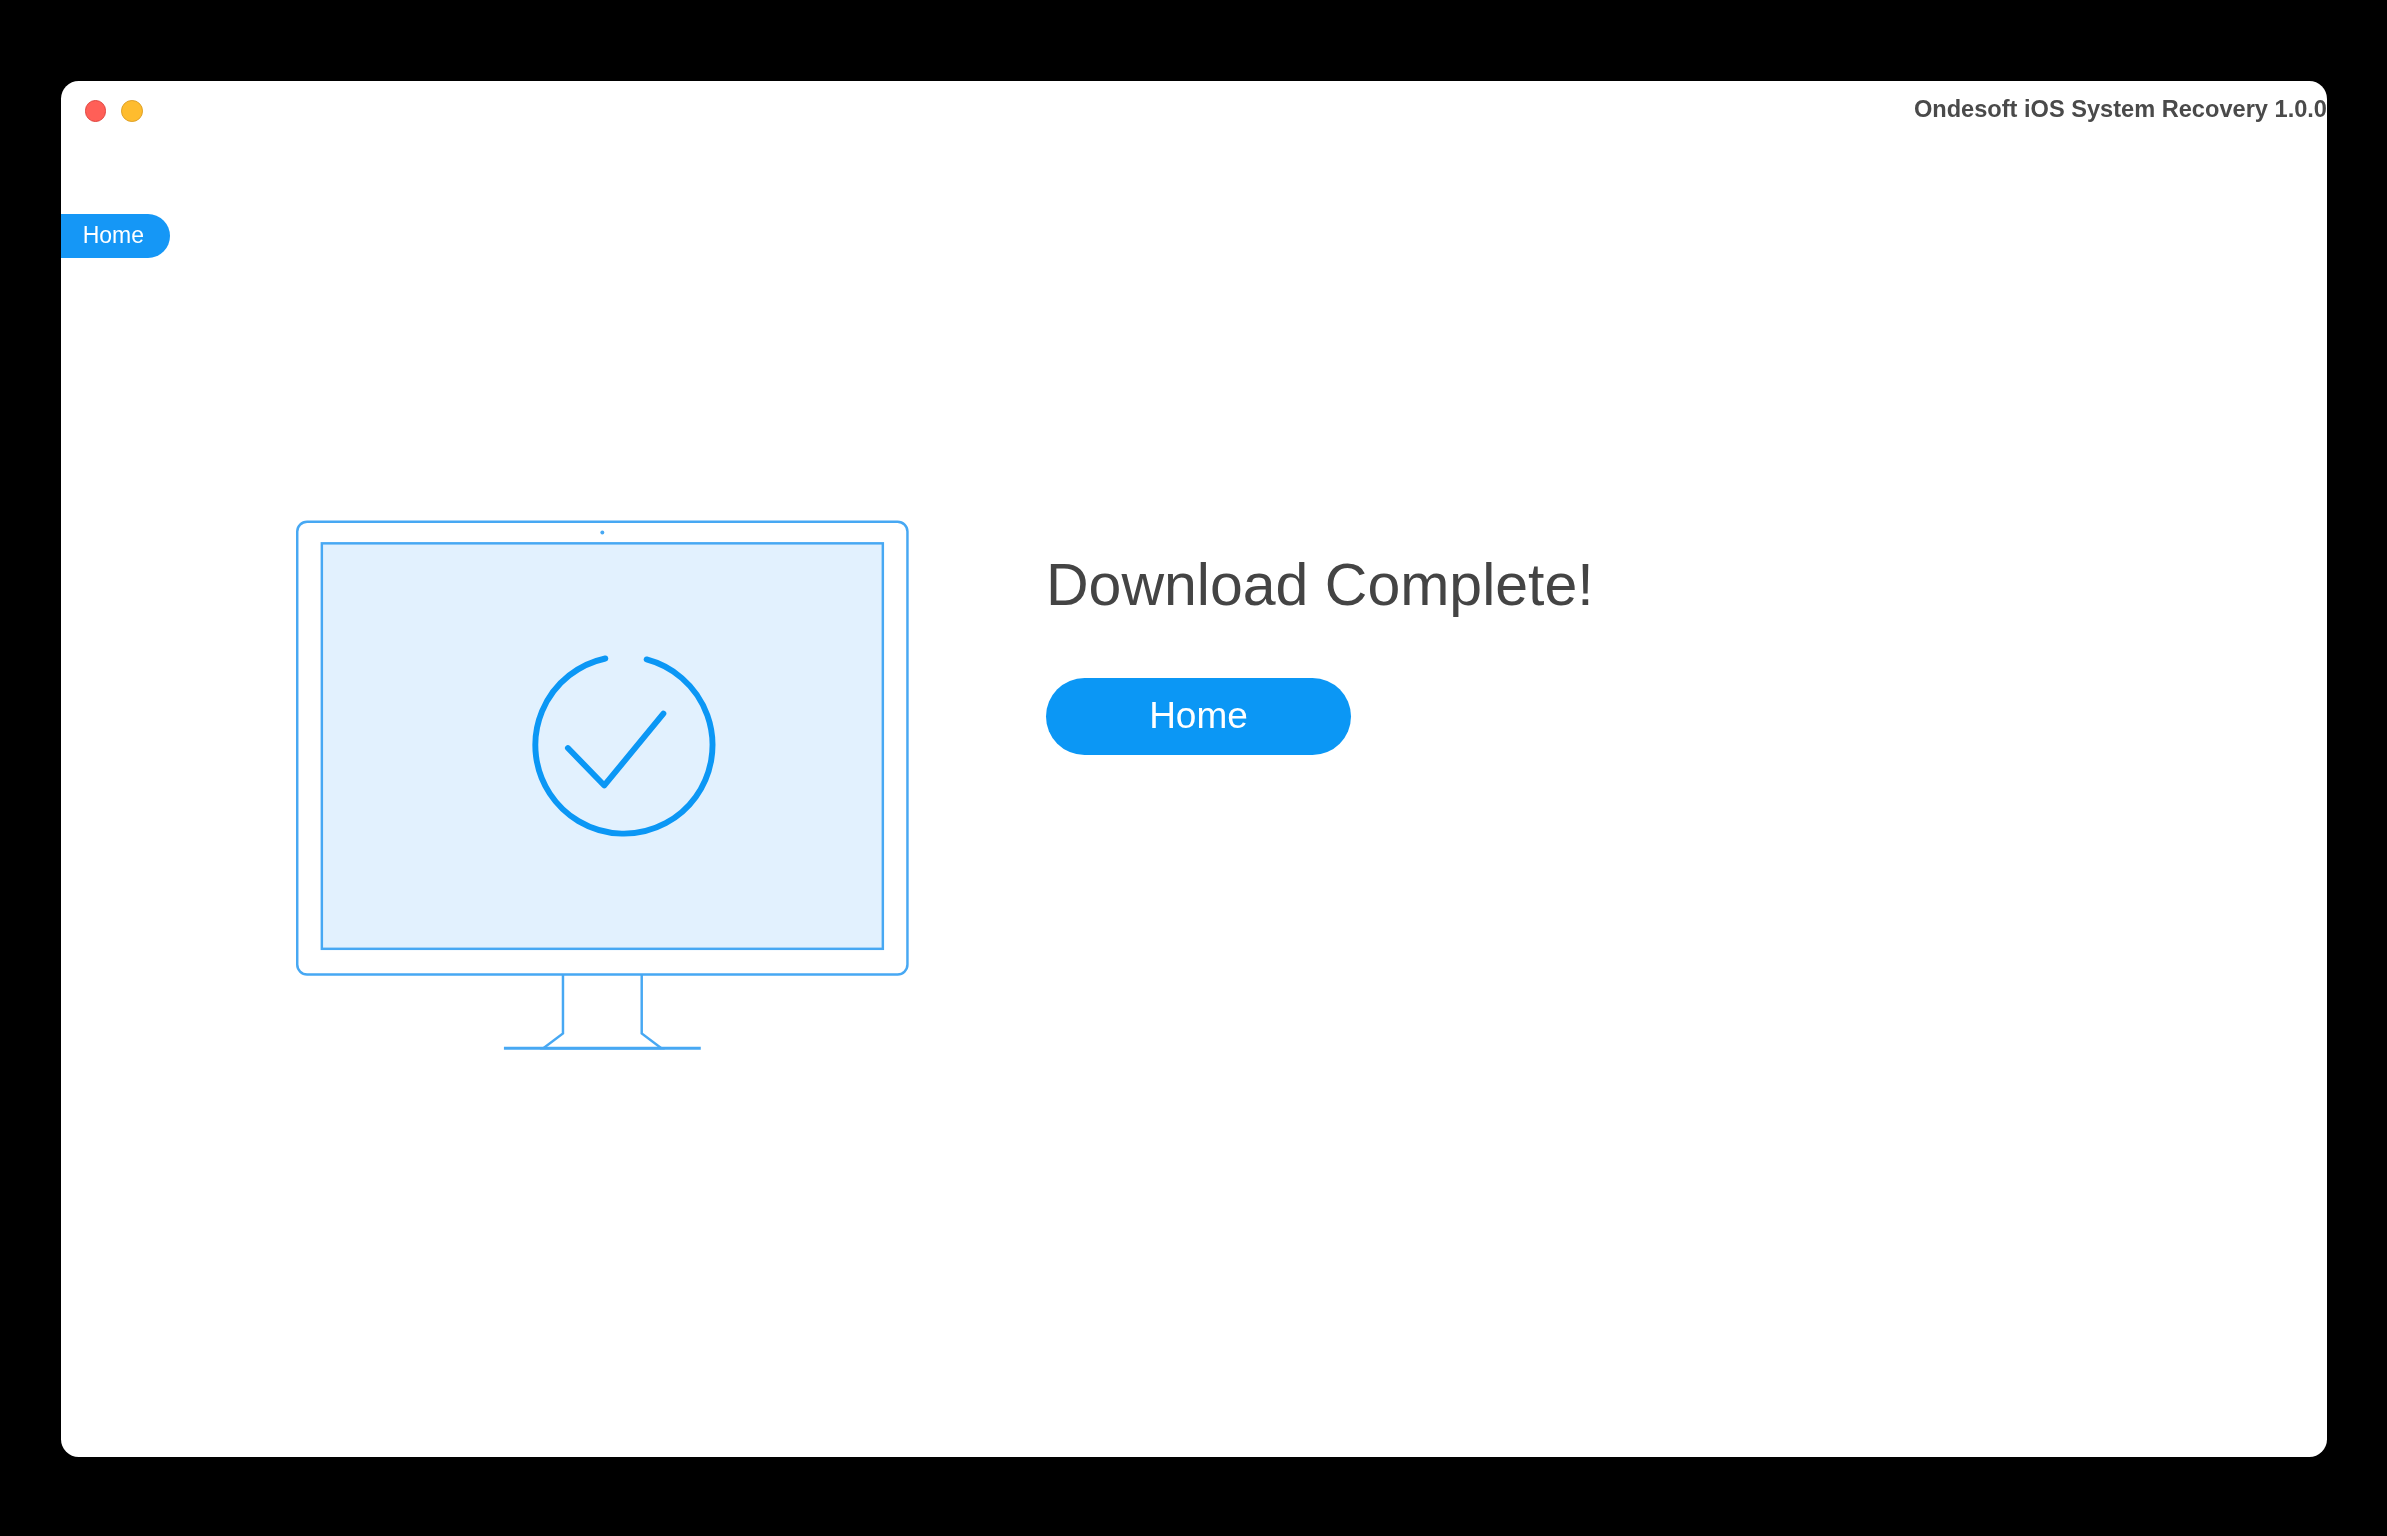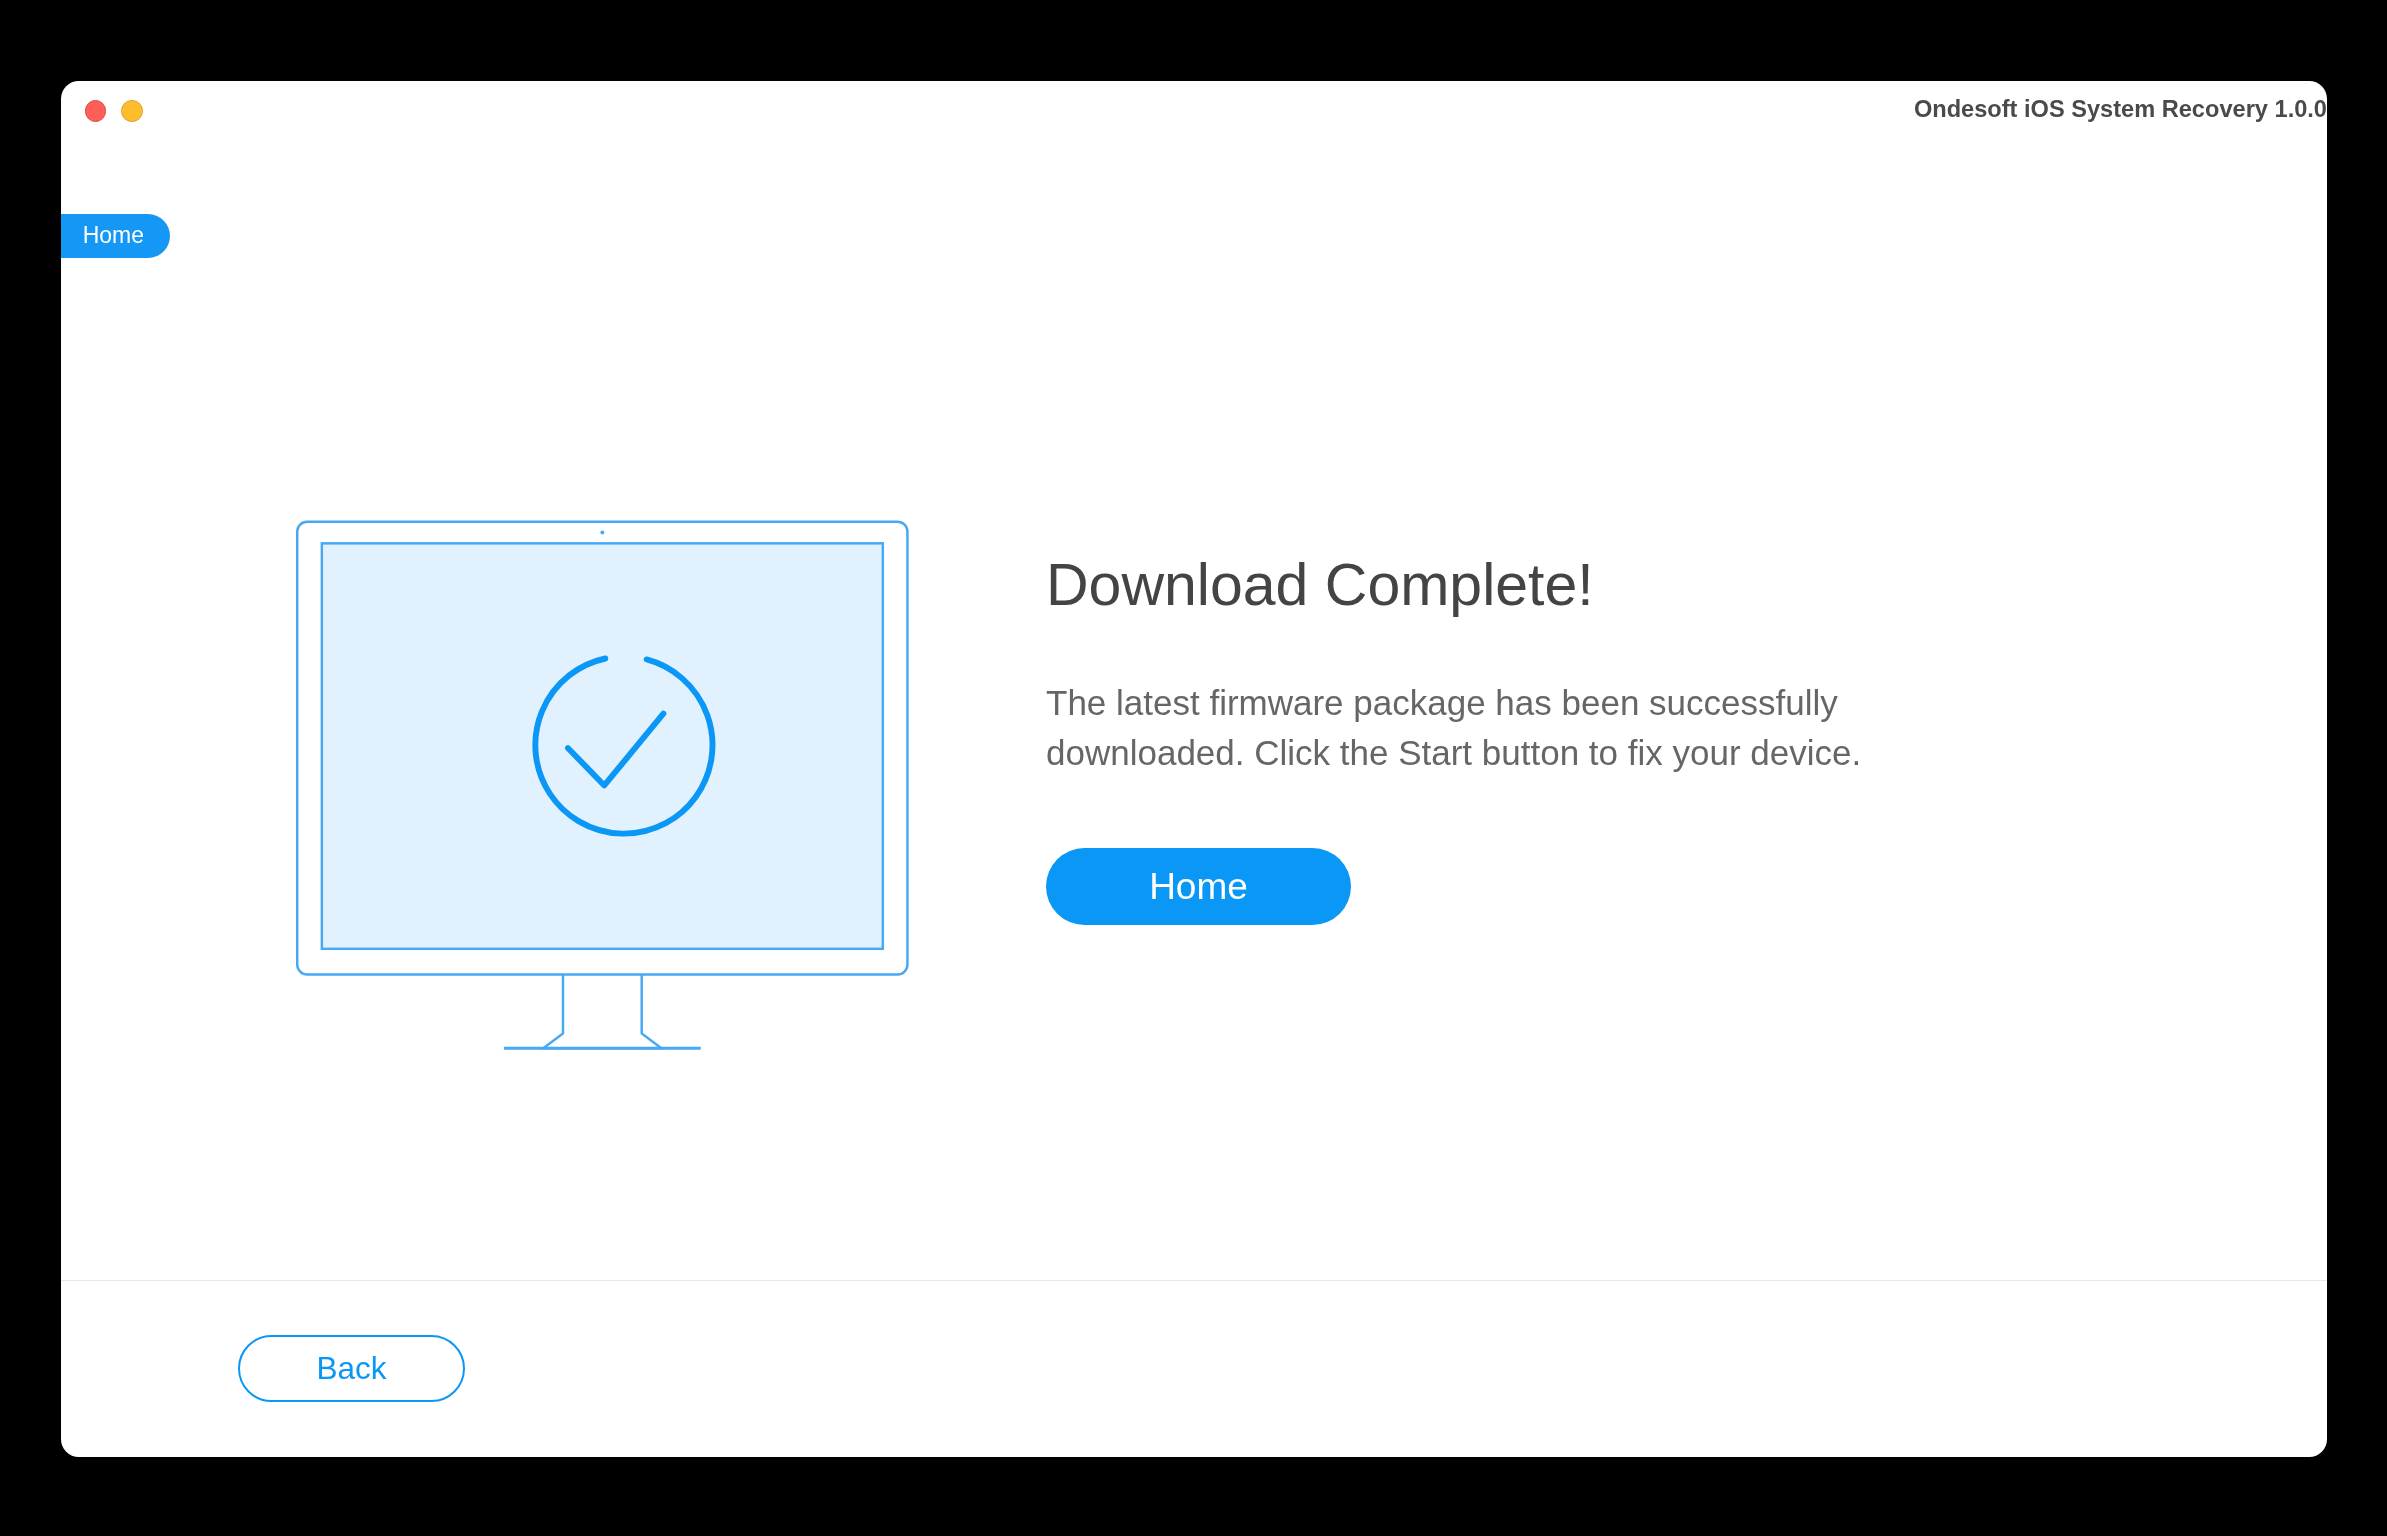--- a/index.html
+++ b/index.html
@@ -187,28 +187,22 @@
         <line x1="270" y1="555" x2="470" y2="555" stroke="#47a8f3" stroke-width="3"></line>
 
         <path d="M 415 160 A 90 90 0 1 1 373 159" fill="none" stroke="#0b97f5" stroke-width="6" stroke-linecap="round"></path>
 
         <path d="M 335 250 L 372 288 L 432 215" fill="none" stroke="#0b97f5" stroke-width="6" stroke-linecap="round" stroke-linejoin="round"></path>
       </svg>
     </div>
 
     <div class="right-content">
       <h1 class="heading">Download Complete!</h1>
-      <p class="description">The latest firmware package has been successfully downloaded. Click the Start button to fix your device.</p>
       <button class="start-button">
         <span>Home</span>
       </button>
     </div>
 
   </div>
 
-  <div class="footer">
-    <button class="back-button">
-      <span>Back</span>
-    </button>
-  </div>
 
 </div>
 
 
 </body></html>

